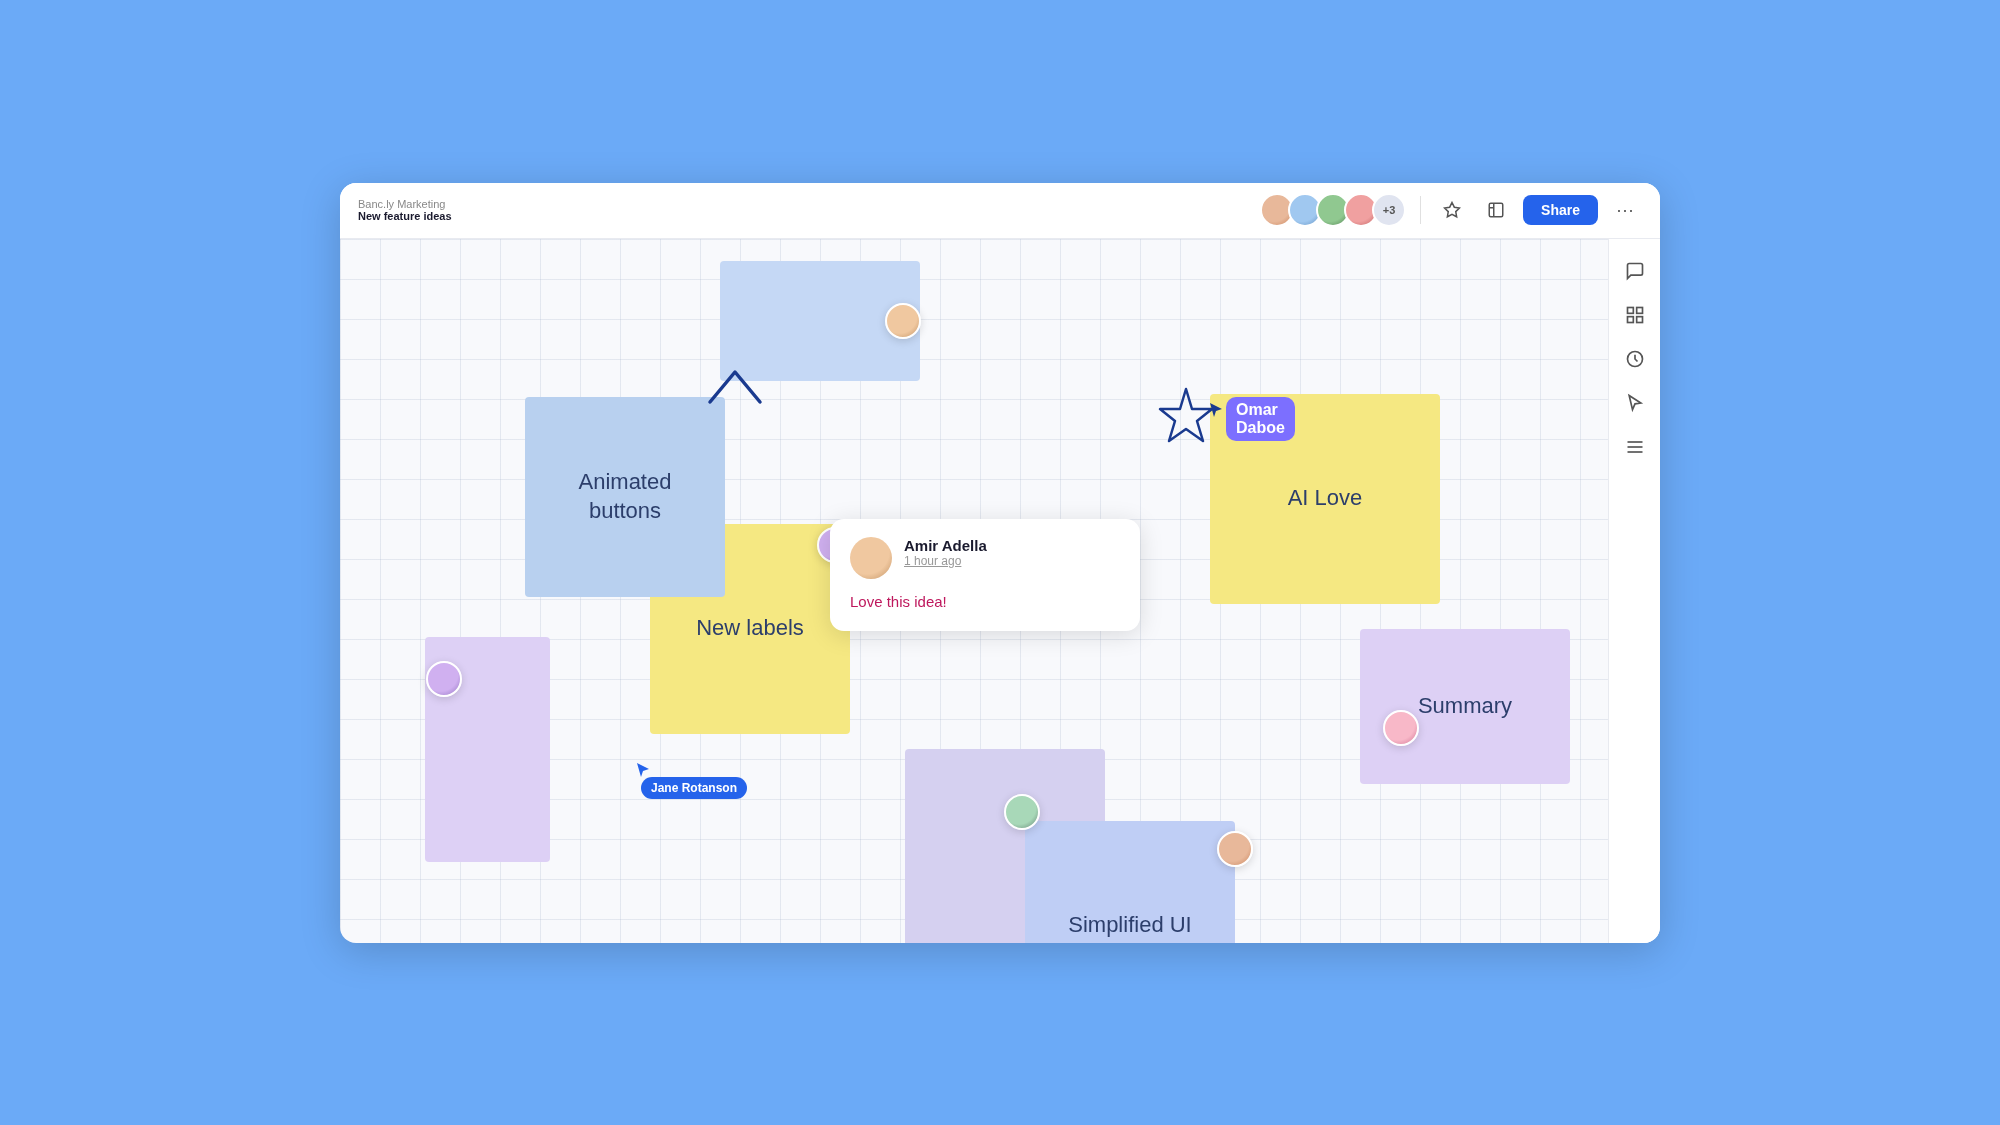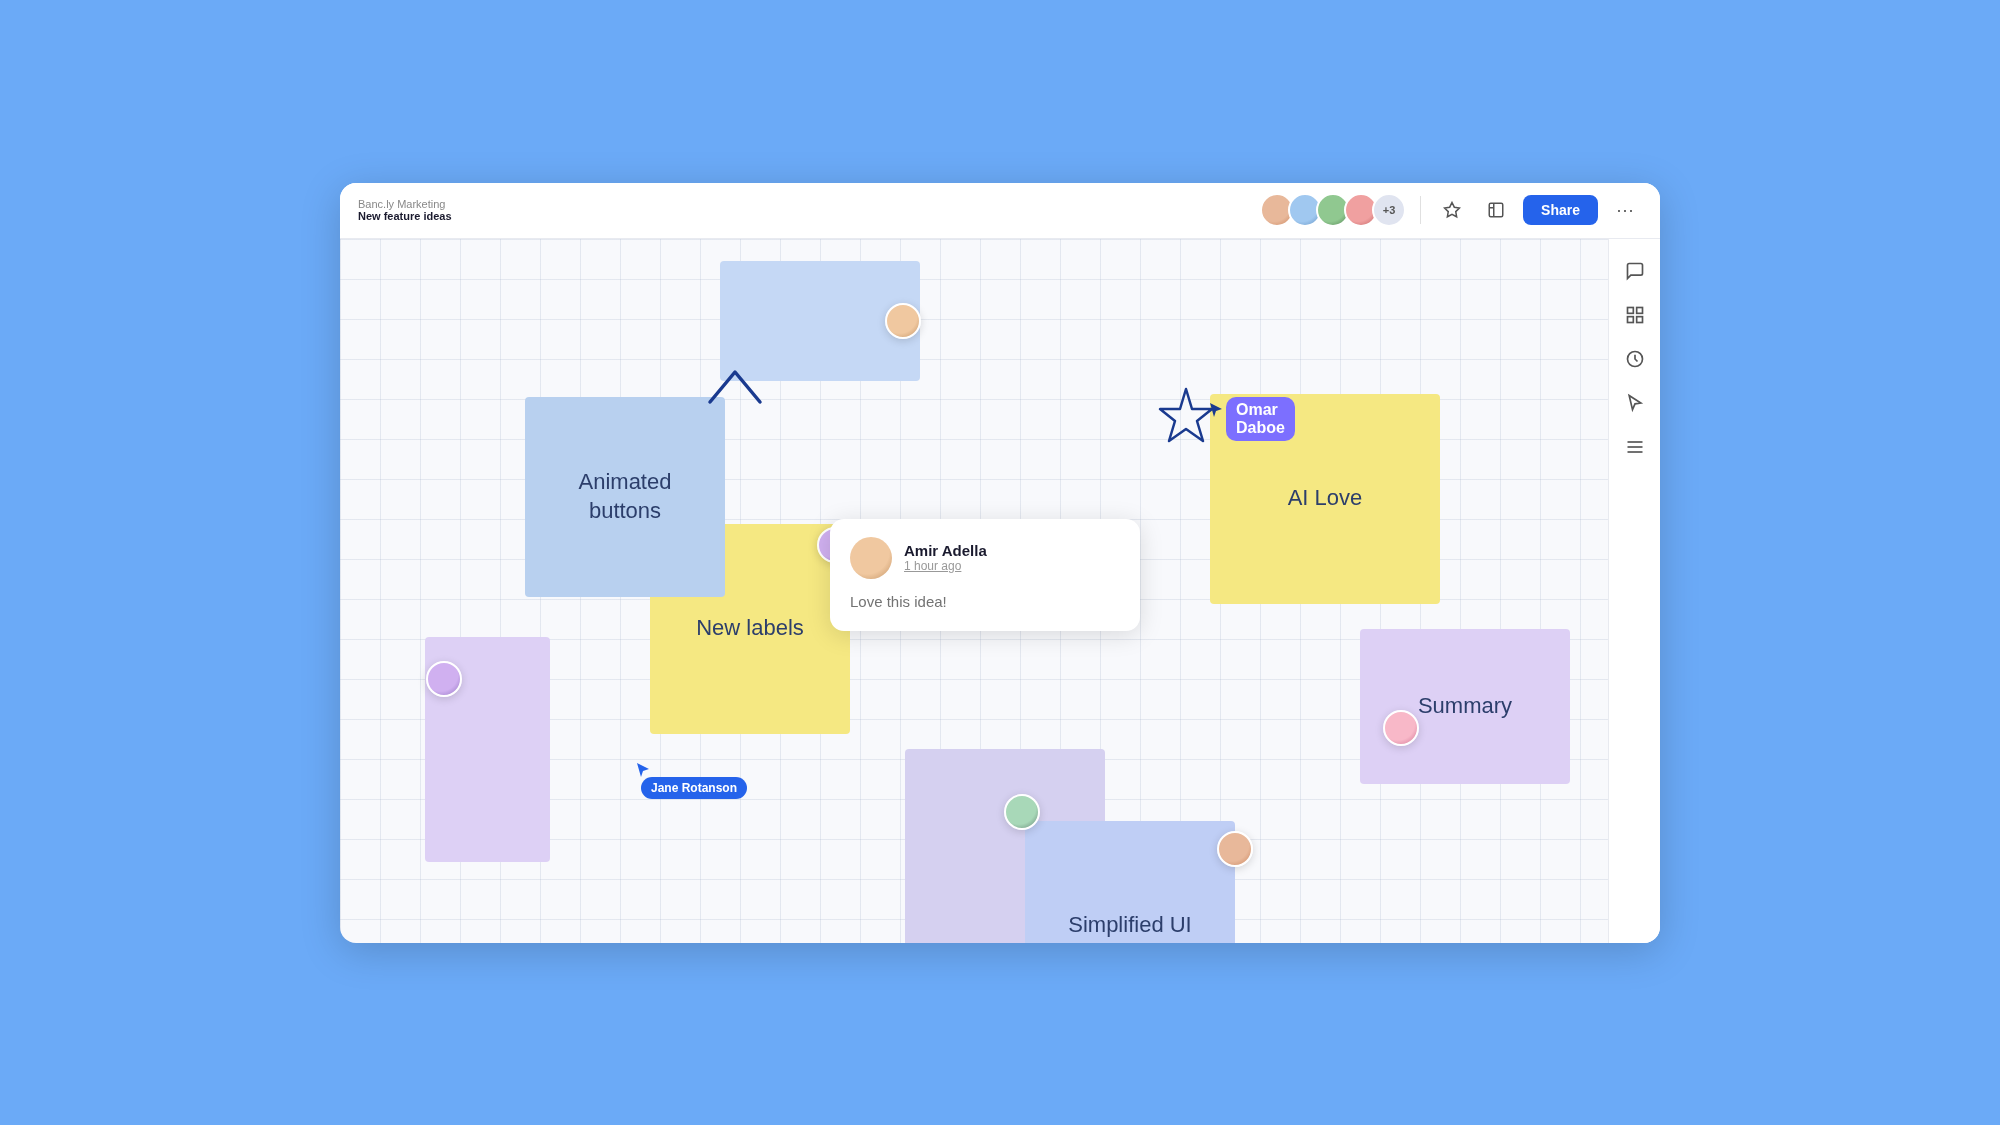--- a/index.html
+++ b/index.html
@@ -270,21 +270,21 @@
       width: 310px;
       background: #fff;
       border-radius: 14px;
       box-shadow: 0 4px 24px rgba(0,0,0,0.13);
       padding: 18px 20px;
       z-index: 20;
     }
 
     .comment-header {
       display: flex;
-      align-items: center;
+      align-items: flex-start;
       gap: 12px;
       margin-bottom: 12px;
     }
 
     .comment-avatar {
       width: 42px;
       height: 42px;
       border-radius: 50%;
       background: #b0a090;
       flex-shrink: 0;
@@ -302,21 +302,21 @@
     }
 
     .comment-time {
       font-size: 12px;
       color: #999;
       text-decoration: underline;
     }
 
     .comment-text {
       font-size: 15px;
-      color: #737373;
+      color: #be185d;
       line-height: 1.5;
     }
 
     
     .canvas-avatar {
       position: absolute;
       width: 36px;
       height: 36px;
       border-radius: 50%;
       border: 2px solid #fff;

